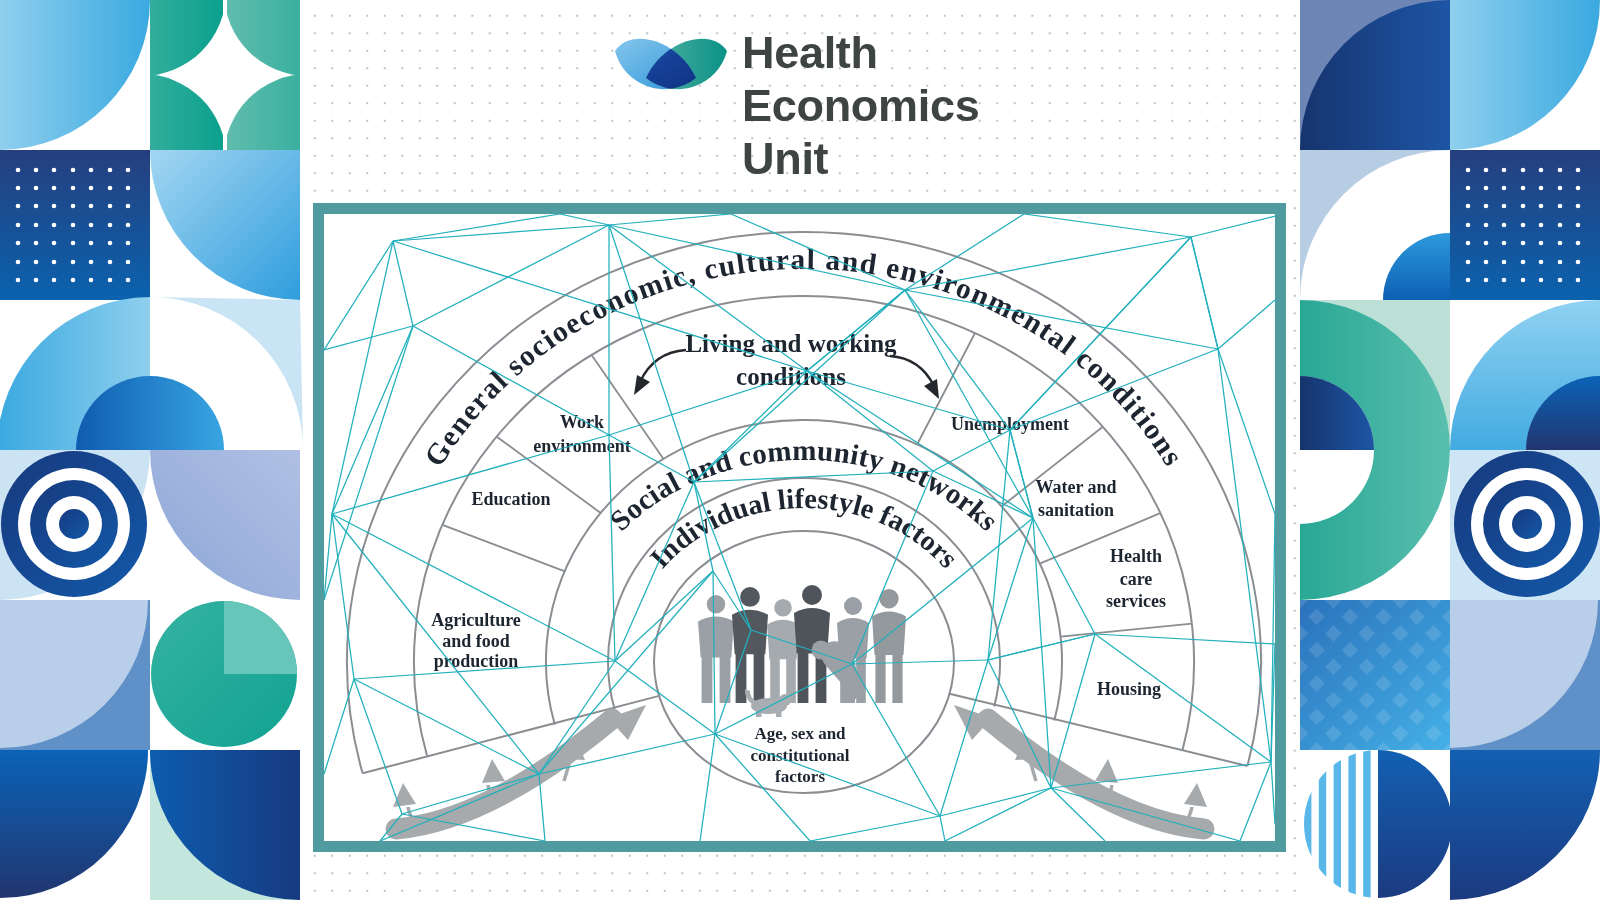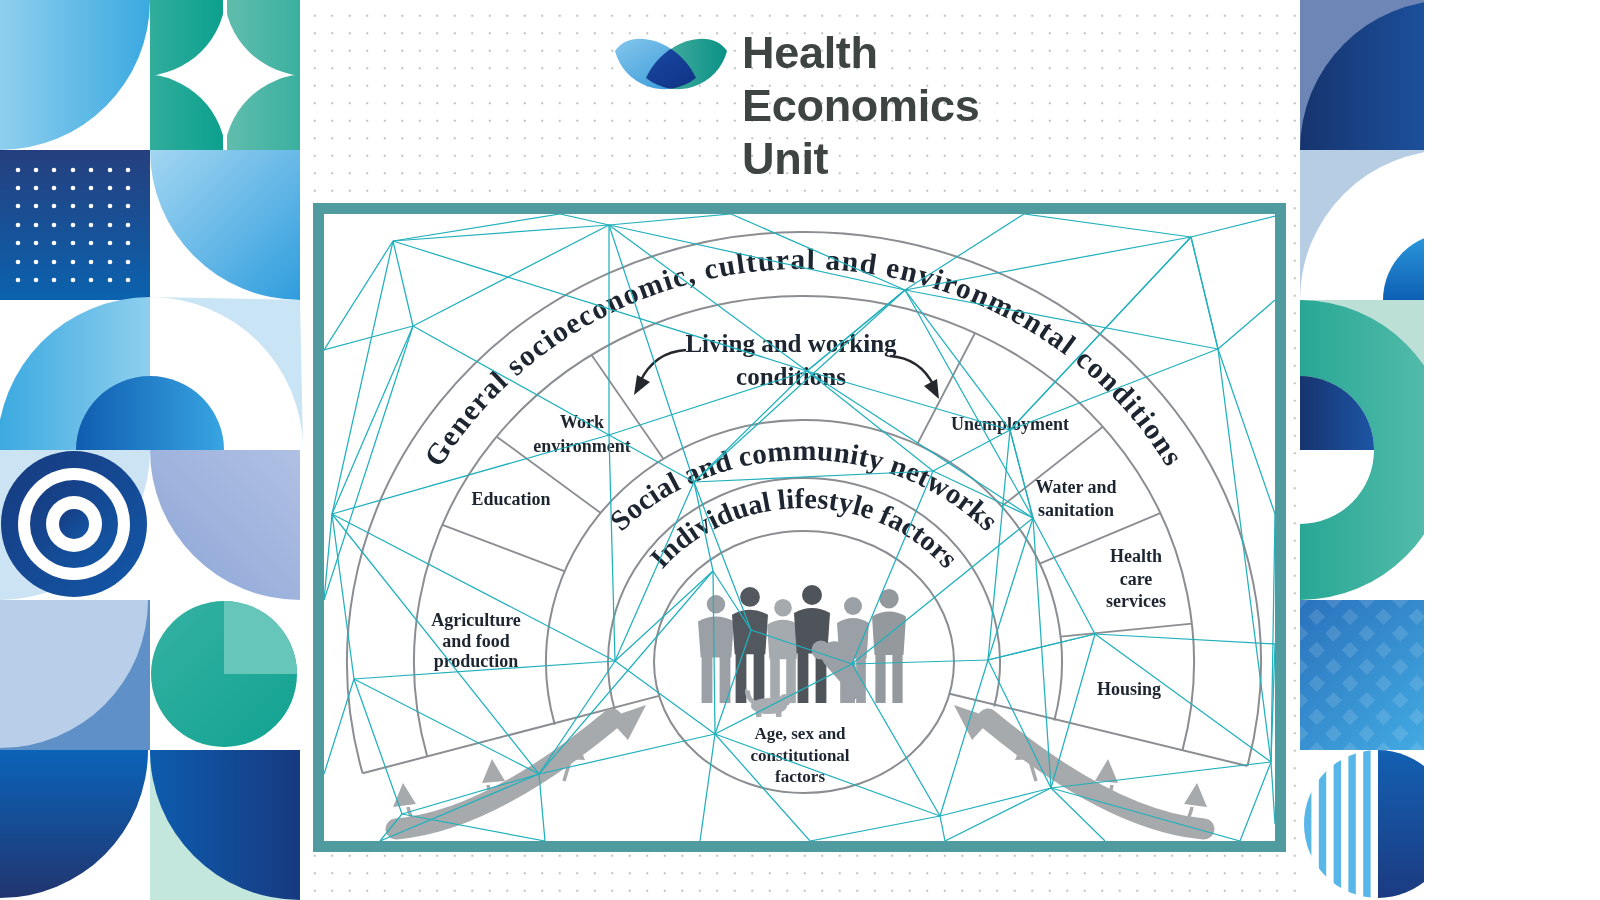--- a/index.html
+++ b/index.html
@@ -1,15 +1,15 @@
 <!DOCTYPE html>
 <html><head><meta charset="utf-8">
 <style>
 html,body{margin:0;padding:0;}
-#page{position:relative;width:1424px;height:900px;background:#fff;overflow:hidden;font-family:"Liberation Sans",sans-serif;}
+#page{position:relative;width:1600px;height:900px;background:#fff;overflow:hidden;font-family:"Liberation Sans",sans-serif;}
 #dots{position:absolute;left:303px;top:0;width:994px;height:900px;
   background-image:radial-gradient(circle, #bcc0c0 1.3px, rgba(0,0,0,0) 1.3px);
   background-size:17.5px 17.5px;background-position:3px 7px;}
 #frame{position:absolute;left:313px;top:203px;width:951px;height:627px;border:11px solid #4f9ba0;background:#fff;}
 #logotext{position:absolute;left:742px;top:26px;font-weight:bold;font-size:45px;line-height:53px;color:#3e4442;letter-spacing:-0.3px;}
 </style></head>
 <body>
 <div id="page">
 <div id="dots"></div>
 <svg width="1600" height="900" viewBox="0 0 1600 900" style="position:absolute;left:0;top:0">

